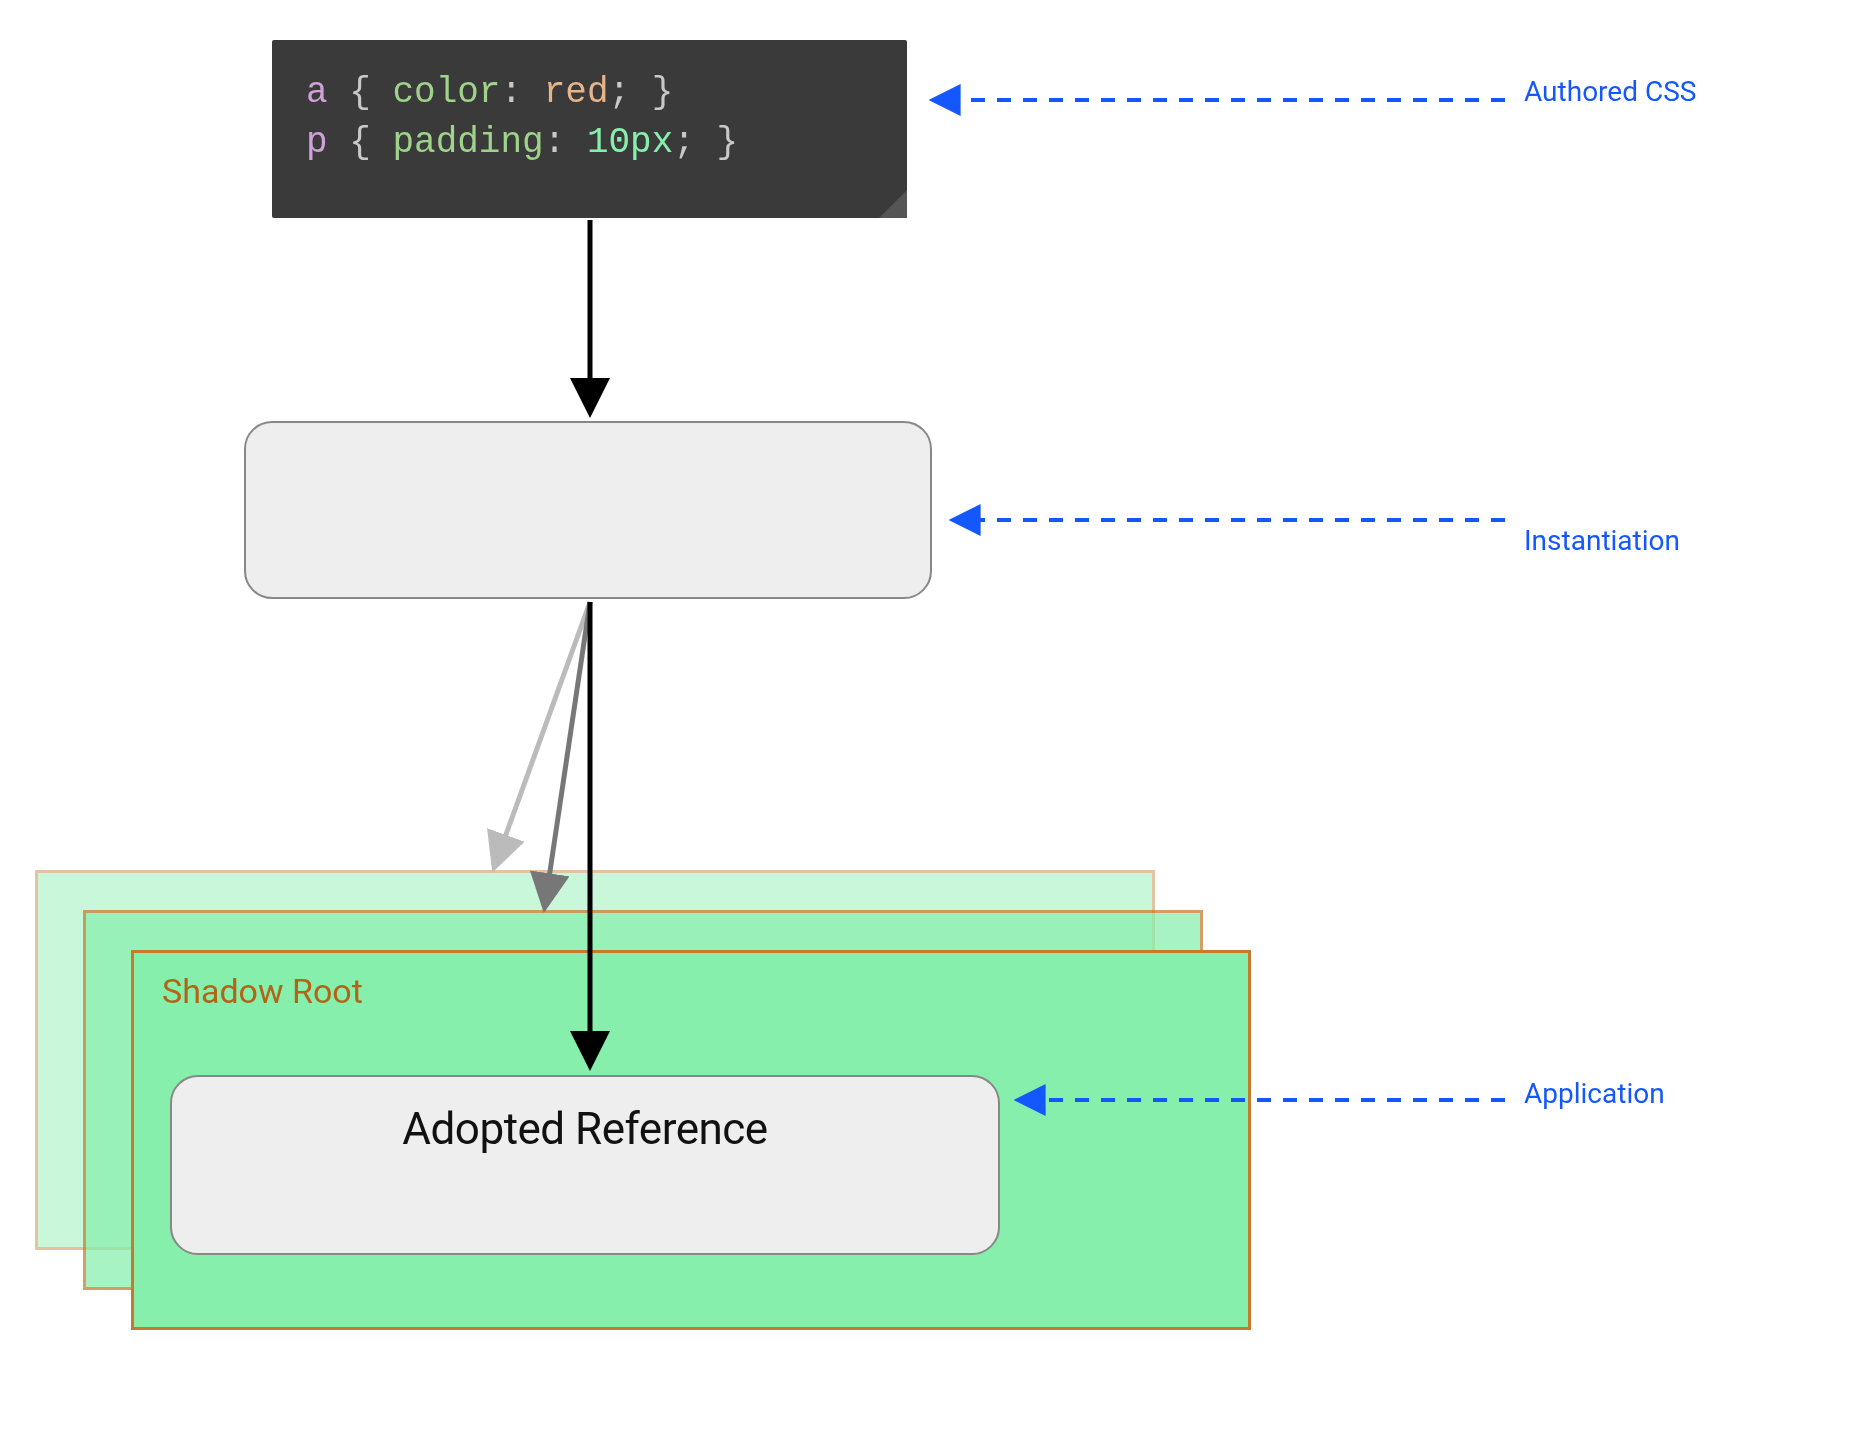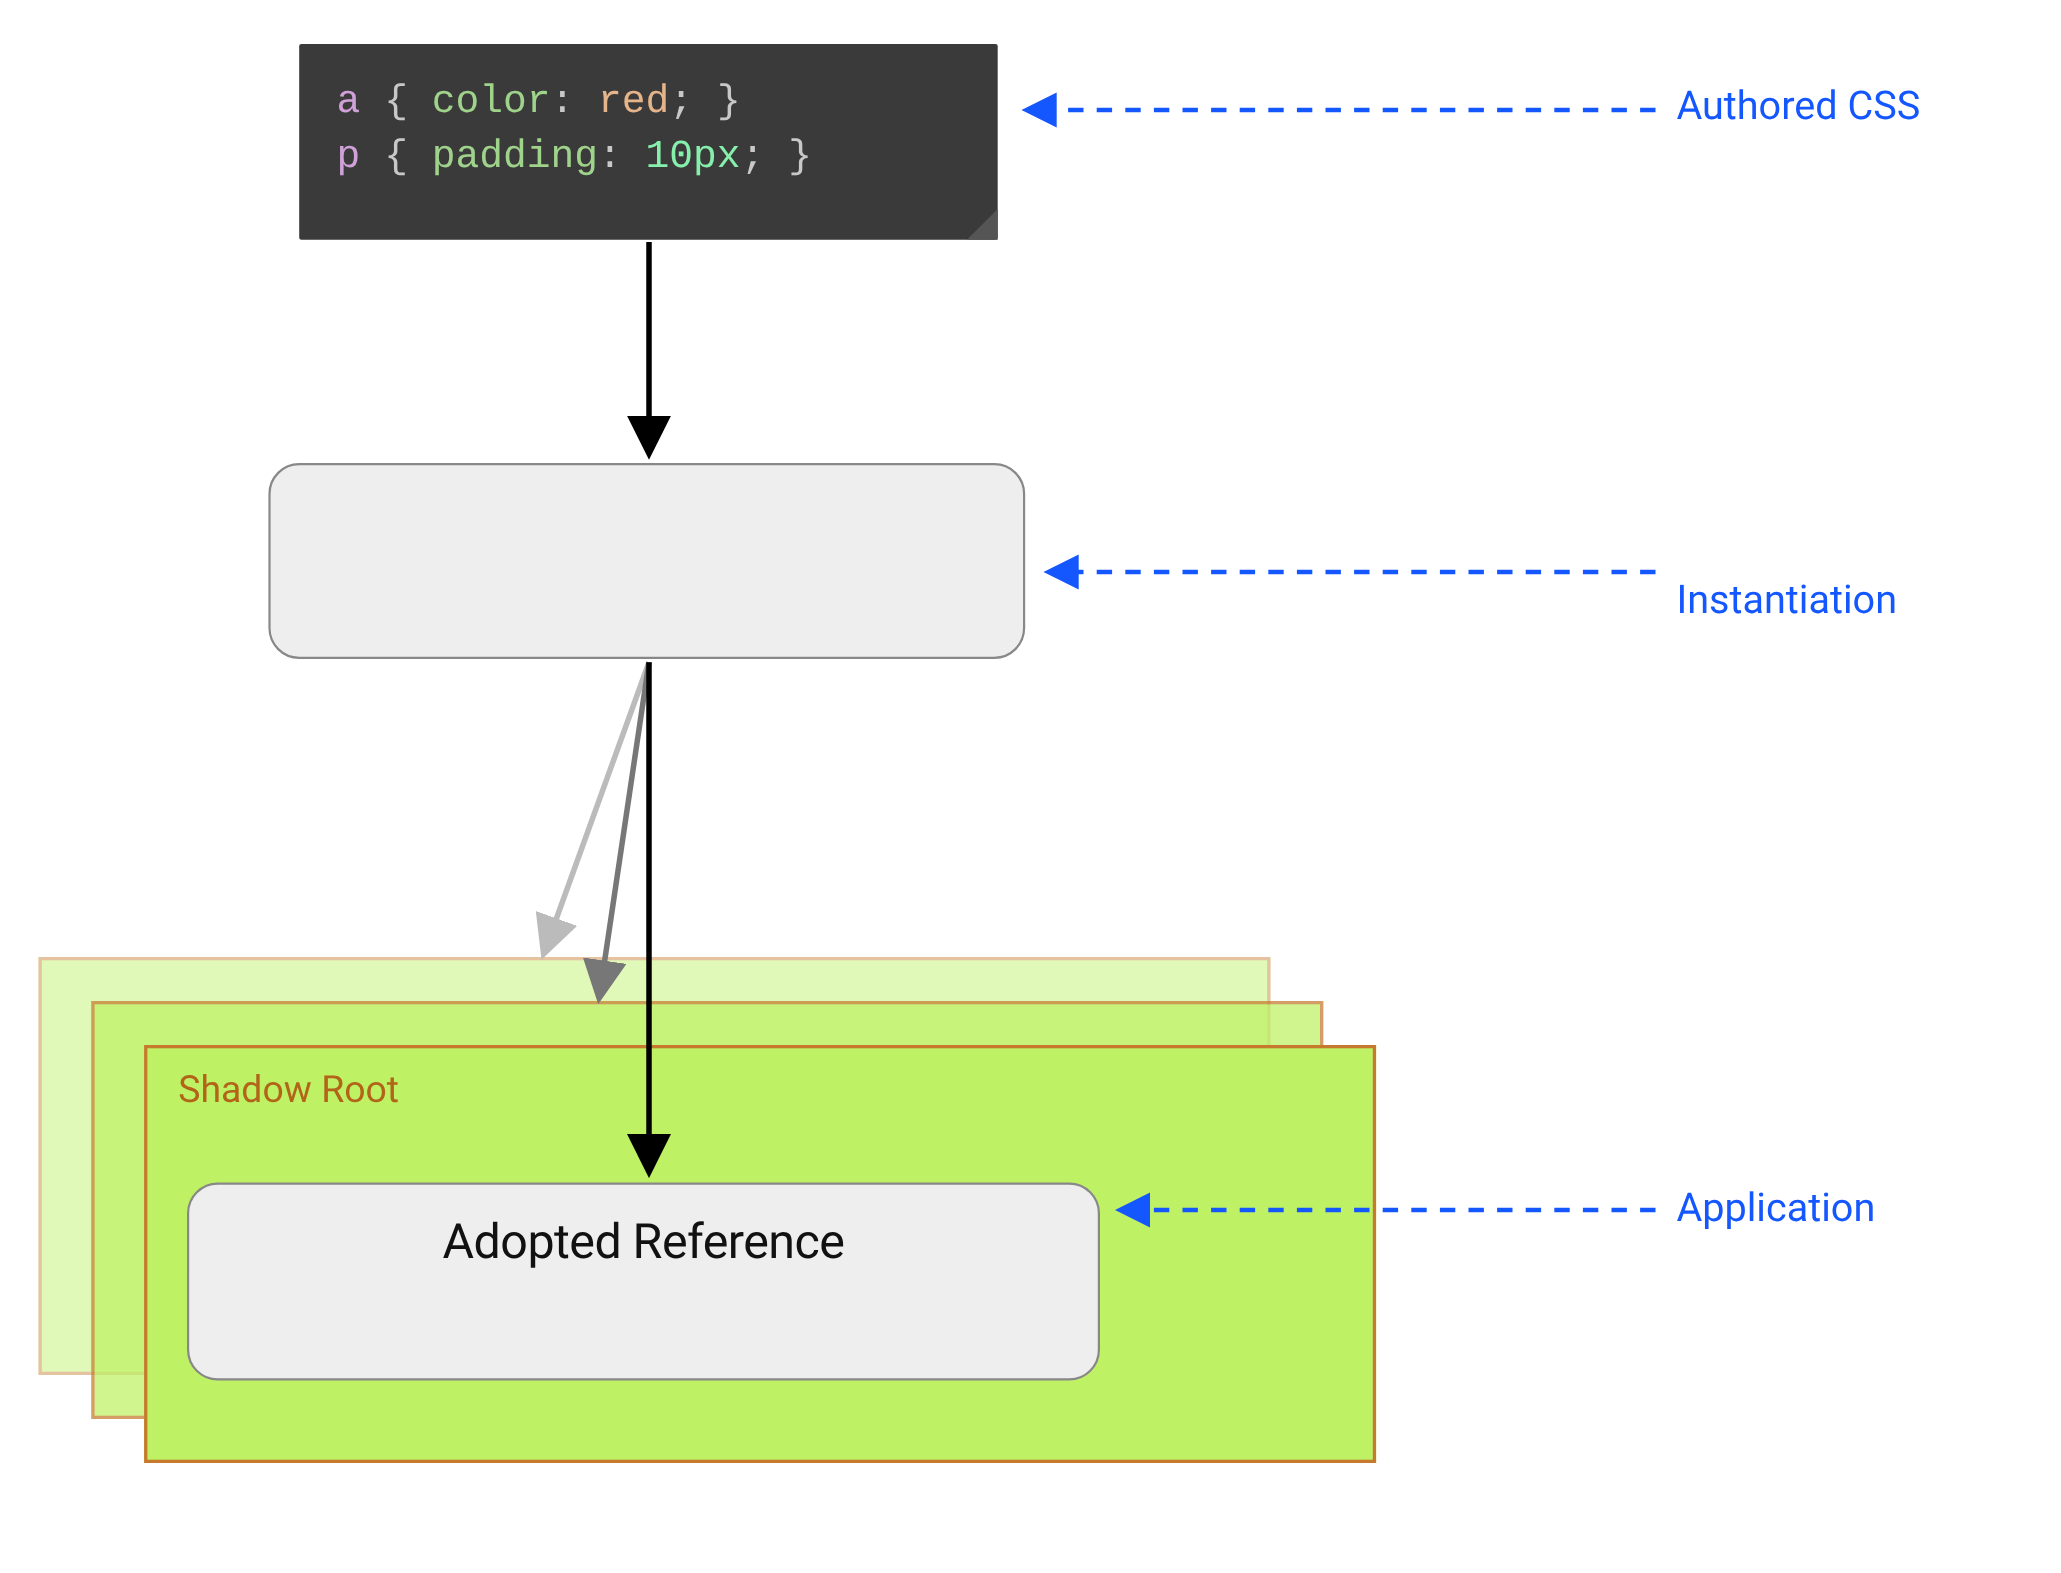--- a/index.html
+++ b/index.html
@@ -82,21 +82,21 @@
     left: 35px;
     top: 870px;
     width: 1225px;
     height: 455px;
   }
   .shadow-card {
     position: absolute;
     width: 1120px;
     height: 380px;
     border: 3px solid #c77a2e;
-    background: #bef264;
+    background: #86efac;
     box-sizing: border-box;
   }
   .shadow-card.c1 { left: 0px;  top: 0px;  opacity: 0.45; }
   .shadow-card.c2 { left: 48px; top: 40px; opacity: 0.72; }
   .shadow-card.c3 { left: 96px; top: 80px; opacity: 1.0; }
 
   .shadow-label {
     position: absolute;
     left: 28px;
     top: 18px;
@@ -117,21 +117,21 @@
     border-radius: 28px;
     box-sizing: border-box;
     text-align: center;
     padding-top: 26px;
   }
 
   
   .annot {
     position: absolute;
     color: #1557ff;
-    font-size: 36px;
+    font-size: 28px;
     font-weight: 400;
   }
 
   
   svg.arrows {
     position: absolute;
     left: 0;
     top: 0;
     width: 1874px;
     height: 1430px;

